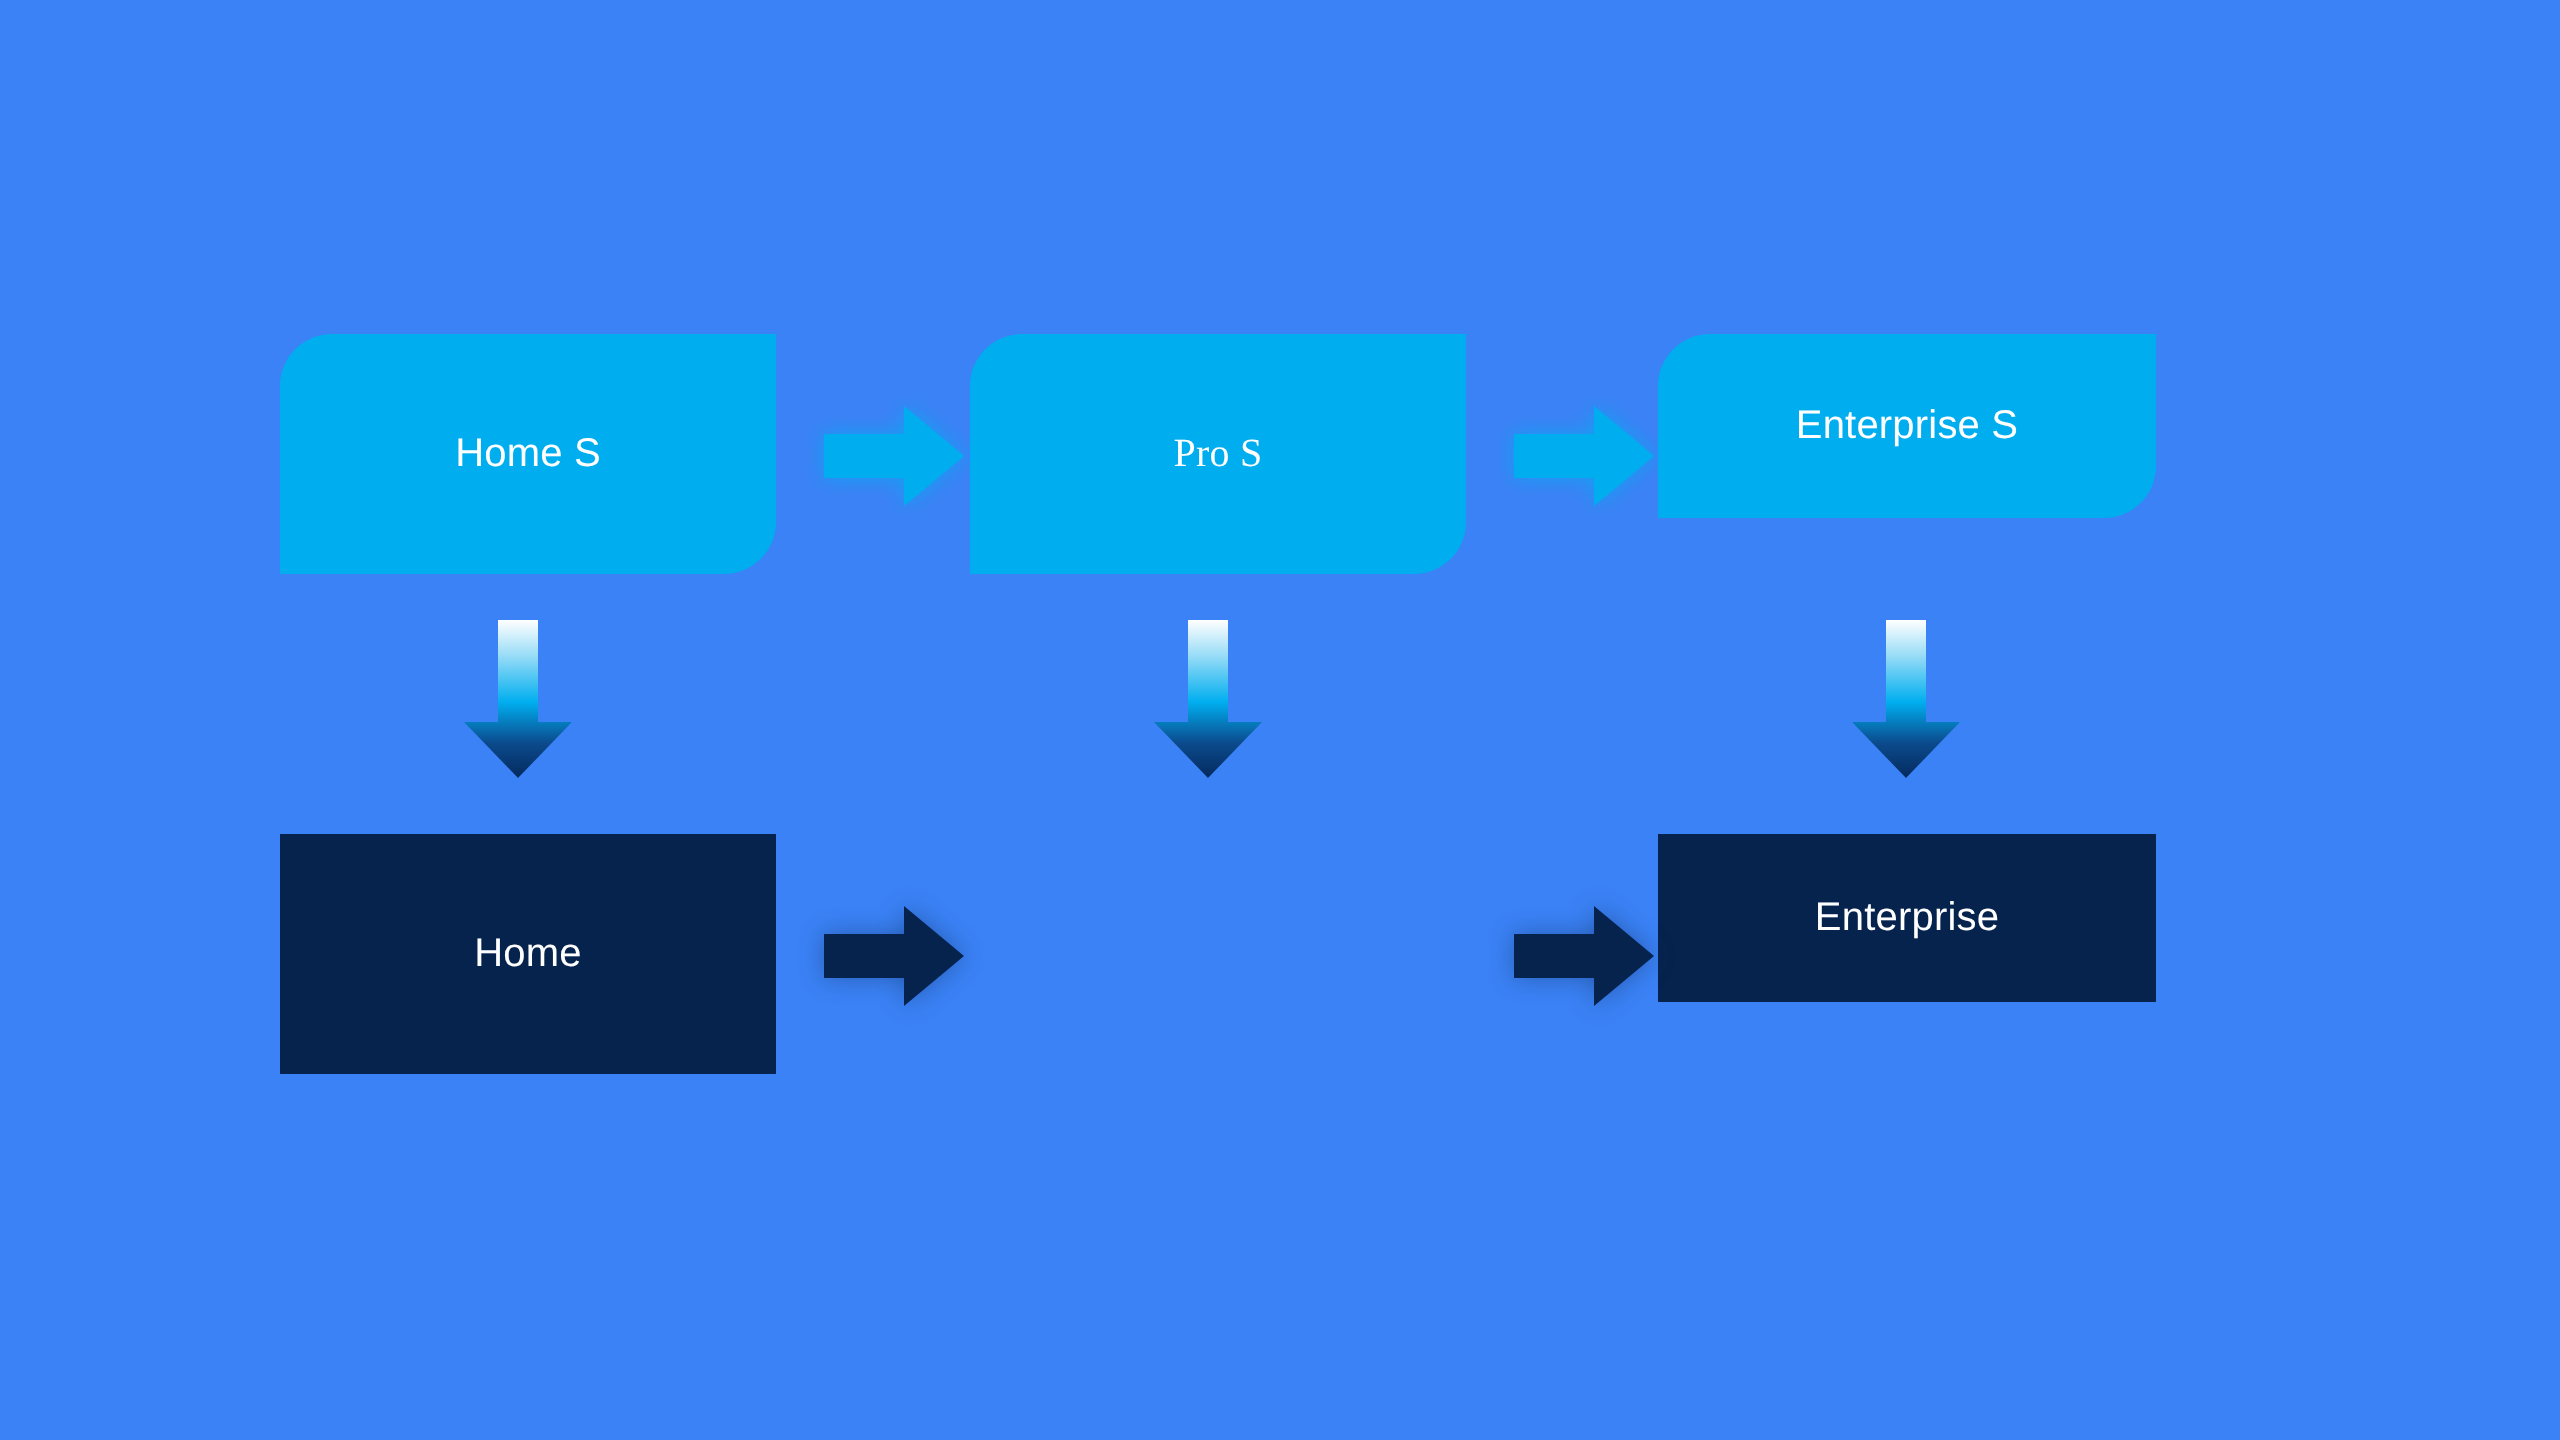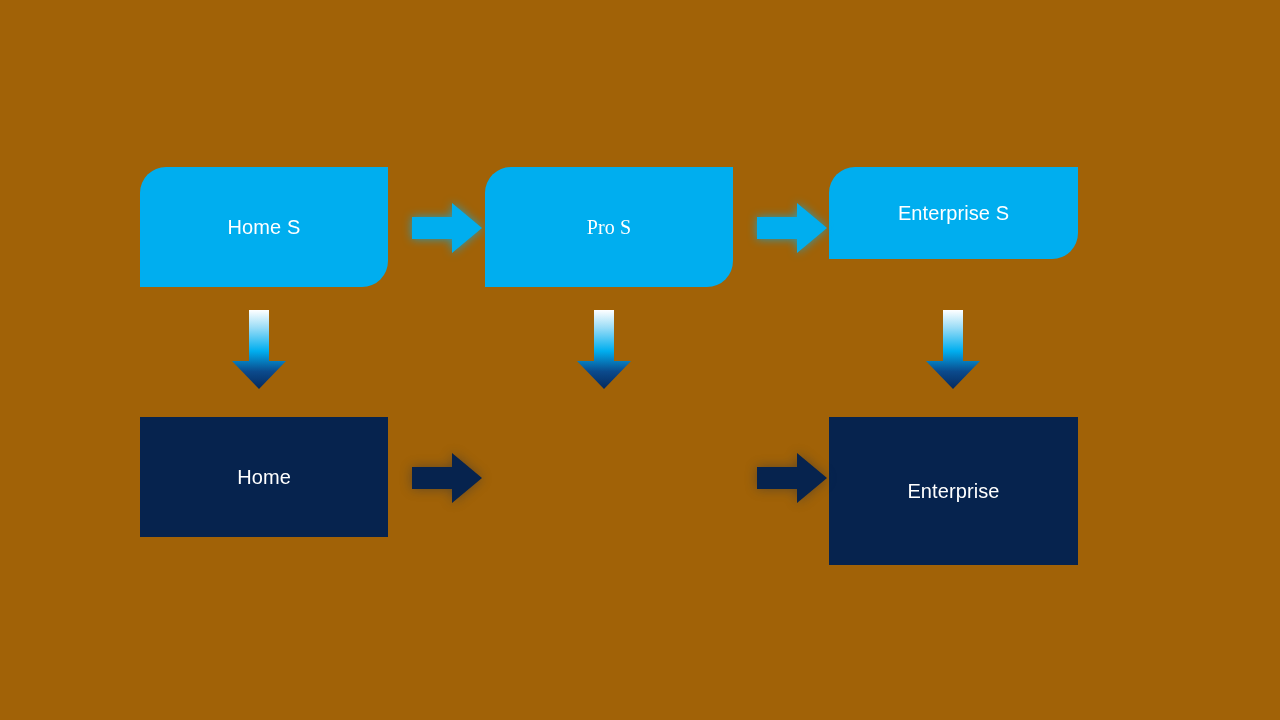--- a/index.html
+++ b/index.html
@@ -14,21 +14,21 @@
     position: relative;
     overflow: hidden;
     font-family: "Liberation Sans", sans-serif;
   }
 
   #canvas {
     position: absolute;
     left: 0; top: 0;
     width: 1280px;
     height: 720px;
-    background: #a16207;
+    background: #3b82f6;
   }
 
   
   .node {
     position: absolute;
     display: flex;
     align-items: center;
     justify-content: center;
     box-sizing: border-box;
     text-align: center;
@@ -149,21 +149,21 @@
         <polygon points="21,2 41,2 41,53 58,53 31,81 4,53 21,53" fill="url(#gradDown3)"></polygon>
       </svg>
     </span>
   </div>
 
   <div class="node node-dark" style="left:140px; top:417px; width:248px; height:120px;">
     <span class="node-label">Home</span>
   </div>
 
 
-  <div class="node node-dark" style="left:829px; top:417px; width:249px; height:148px;">
+  <div class="node node-dark" style="left:829px; top:417px; width:249px; height:84px;">
     <span class="node-label">Enterprise</span>
   </div>
 
   <div class="arrow arrow-right-dark" style="left:406px; top:447px;">
     <span>
       <svg width="80" height="62" viewBox="0 0 80 62" xmlns="http://www.w3.org/2000/svg">
         <polygon points="6,20 46,20 46,6 76,31 46,56 46,42 6,42" fill="#06234E"></polygon>
       </svg>
     </span>
   </div>

